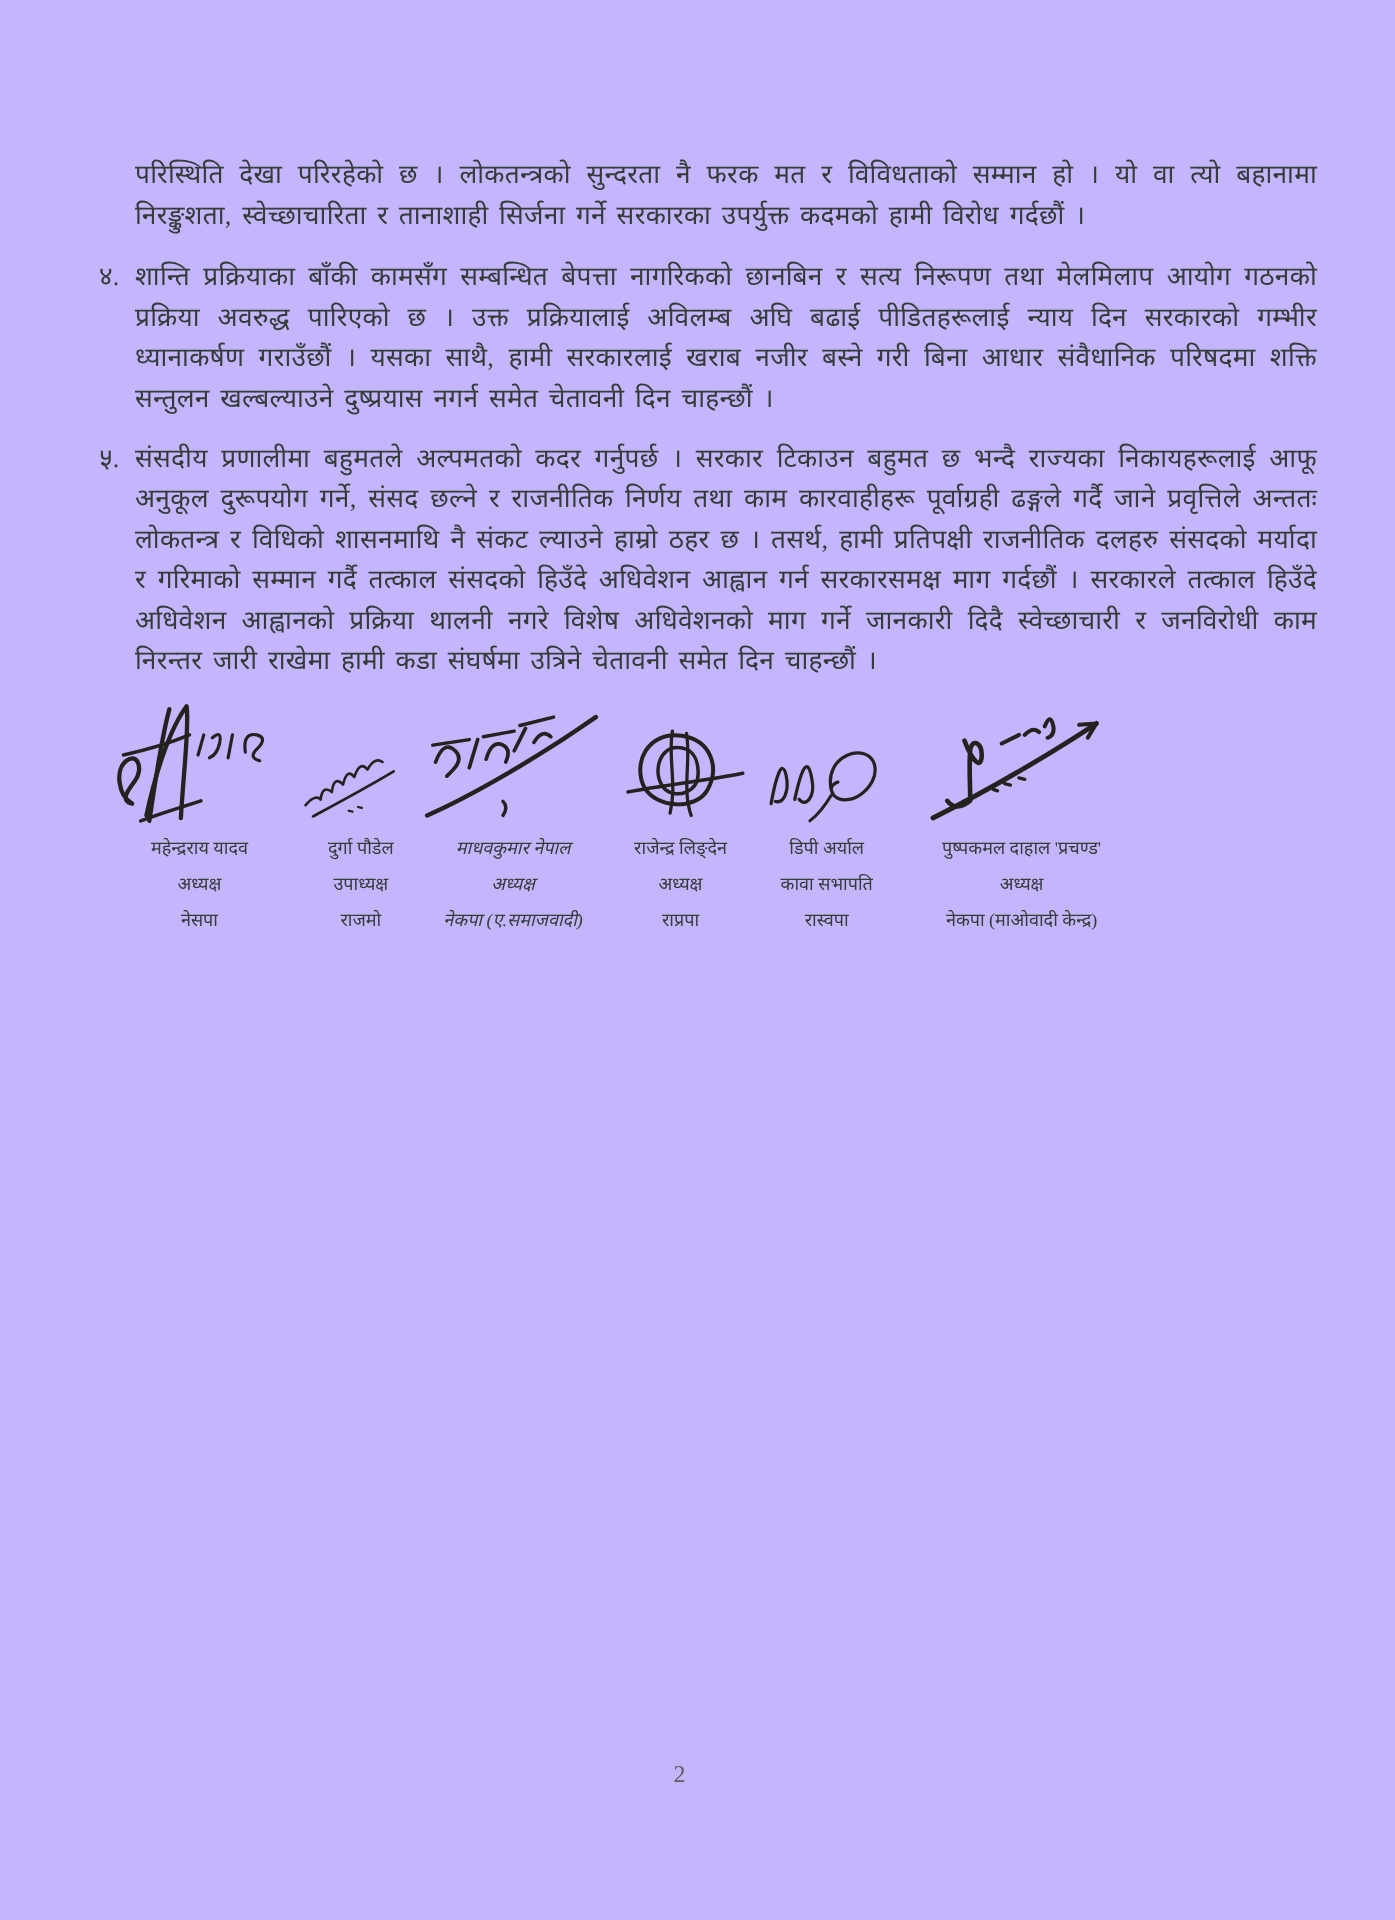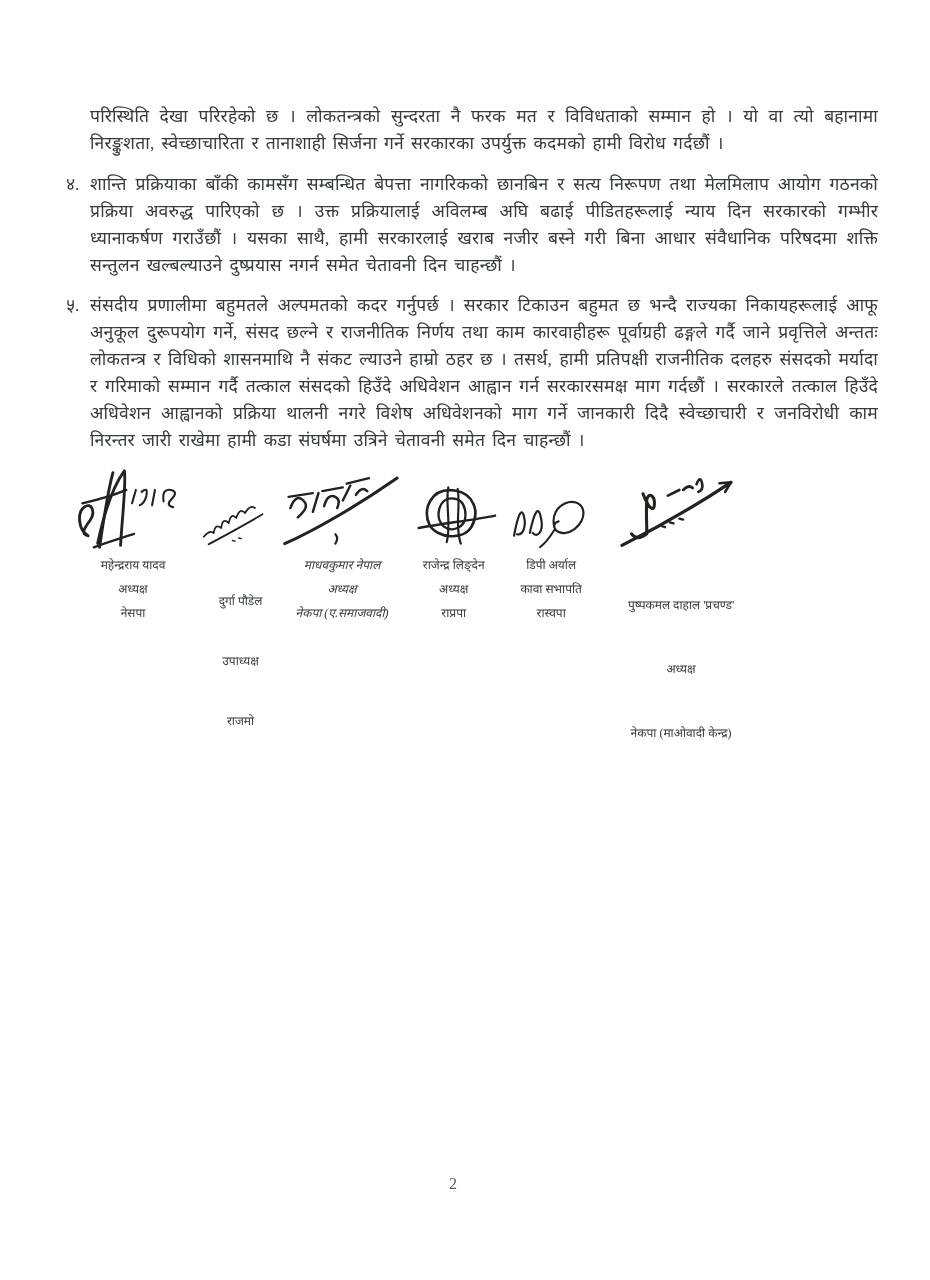--- a/index.html
+++ b/index.html
@@ -4,21 +4,21 @@
 <style>
   * { margin: 0; padding: 0; box-sizing: border-box; }
   html, body { background: #e8e8e6; }
   body { font-family: "Liberation Serif", "DejaVu Serif", serif; }
 
   .page {
     position: relative;
     width: 930px;
     height: 1280px;
     margin: 0 auto;
-    background: #ffffff;
+    background: #c4b5fd;
     color: #343c38;
     overflow: hidden;
   }
 
   .doc-body {
     position: absolute;
     left: 66px;
     top: 103px;
     width: 812px;
   }
@@ -73,25 +73,25 @@
     stroke-linejoin: round;
   }
   .sig-name, .sig-title, .sig-party {
     font-size: 12px;
     line-height: 24px;
     white-space: nowrap;
     color: #343c38;
   }
   .c1 { width: 16.5%; }
   .c2 { width: 14%; }
-  .c3 { width: 10%; gap: 36px; }
+  .c3 { width: 10%; }
   .c4 { width: 15%; font-style: italic; }
   .c5 { width: 12.5%; }
   .c6 { width: 11.5%; align-items: center; }
-  .c7 { width: 20.5%; gap: 40px; }
+  .c7 { width: 20.5%; }
 
   .date-line {
     margin-top: 34px;
     margin-left: 20px;
     font-size: 17.5px;
     letter-spacing: 0.2px;
     word-spacing: 3px;
     color: #343c38;
   }
 

